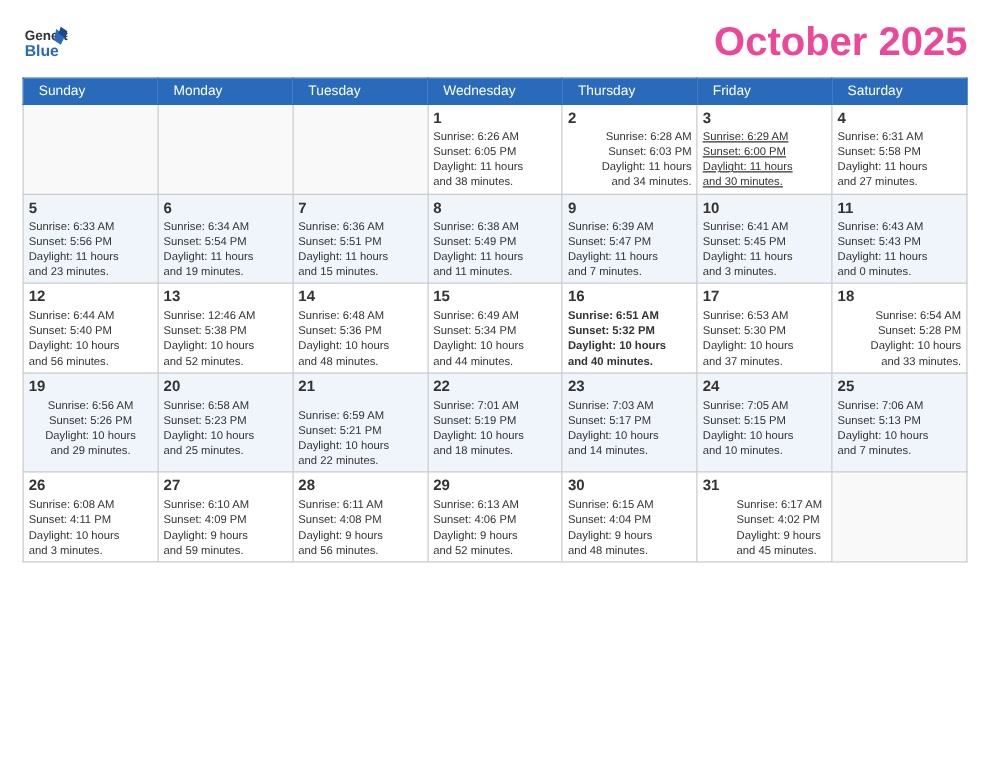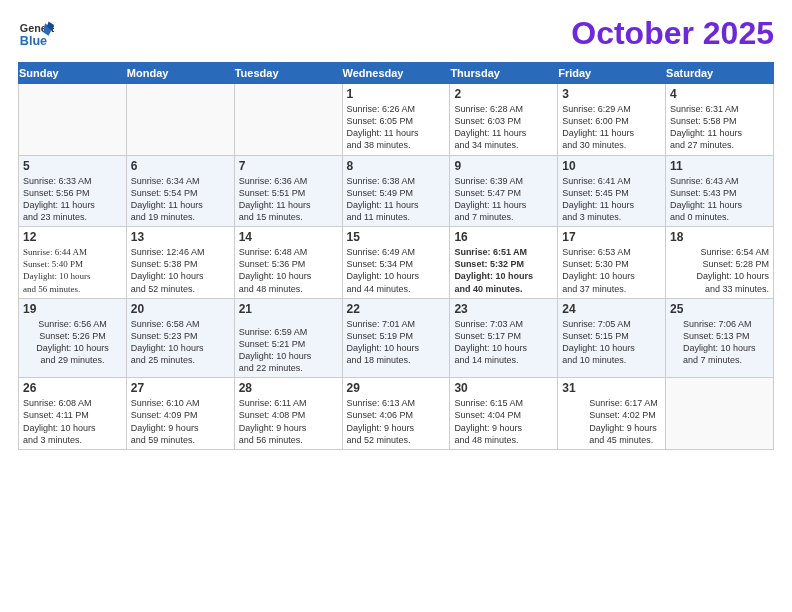--- a/index.html
+++ b/index.html
@@ -30,38 +30,38 @@
     .logo-icon {
       width: 36px;
       height: 36px;
     }
     .title-block {
       text-align: right;
     }
     .month-title {
       font-size: 32px;
       font-weight: bold;
-      color: #6d28d9;
+      color: #ec4899;
       line-height: 1.1;
     }
     .subtitle {
       font-size: 14px;
       color: #555;
     }
     .calendar {
       width: 100%;
       border-collapse: collapse;
       border: 1px solid #ccc;
     }
     .calendar th {
       background: #2a6abb;
       color: #fff;
       font-size: 11px;
-      font-weight: bold;
-      padding: 4px 0;
+      font-weight: normal;
+      padding: 4px 12px;
       text-align: left;
       border: 1px solid #2a6abb;
     }
     .calendar td {
       border: 1px solid #ccc;
       vertical-align: top;
       padding: 3px 4px;
       width: calc(100% / 7);
       background: #fff;
       min-height: 70px;
@@ -121,28 +121,28 @@
           <td class="empty"></td>
           <td>
             <div class="day-num">1</div>
             <div class="day-info" style="white-space: pre-line;">Sunrise: 6:26 AM
 Sunset: 6:05 PM
 Daylight: 11 hours
 and 38 minutes.</div>
           </td>
           <td>
             <div class="day-num">2</div>
-            <div class="day-info" style="white-space: pre-line;">Sunrise: 6:28 AM
+            <div class="day-info" style="white-space: pre-line; text-align: right;">Sunrise: 6:28 AM
 Sunset: 6:03 PM
 Daylight: 11 hours
 and 34 minutes.</div>
           </td>
           <td>
             <div class="day-num">3</div>
-            <div class="day-info" style="white-space: pre-line;">Sunrise: 6:29 AM
+            <div class="day-info" style="white-space: pre-line; text-decoration: underline;">Sunrise: 6:29 AM
 Sunset: 6:00 PM
 Daylight: 11 hours
 and 30 minutes.</div>
           </td>
           <td>
             <div class="day-num">4</div>
             <div class="day-info" style="white-space: pre-line;">Sunrise: 6:31 AM
 Sunset: 5:58 PM
 Daylight: 11 hours
 and 27 minutes.</div>
@@ -195,21 +195,21 @@
             <div class="day-num">11</div>
             <div class="day-info" style="white-space: pre-line;">Sunrise: 6:43 AM
 Sunset: 5:43 PM
 Daylight: 11 hours
 and 0 minutes.</div>
           </td>
         </tr>
         <tr>
           <td>
             <div class="day-num">12</div>
-            <div class="day-info" style="white-space: pre-line; font-family: Liberation Serif, serif;">Sunrise: 6:44 AM
+            <div class="day-info" style="white-space: pre-line;">Sunrise: 6:44 AM
 Sunset: 5:40 PM
 Daylight: 10 hours
 and 56 minutes.</div>
           </td>
           <td>
             <div class="day-num">13</div>
             <div class="day-info" style="white-space: pre-line;">Sunrise: 12:46 AM
 Sunset: 5:38 PM
 Daylight: 10 hours
 and 52 minutes.</div>
@@ -288,21 +288,21 @@
           </td>
           <td>
             <div class="day-num">24</div>
             <div class="day-info" style="white-space: pre-line;">Sunrise: 7:05 AM
 Sunset: 5:15 PM
 Daylight: 10 hours
 and 10 minutes.</div>
           </td>
           <td>
             <div class="day-num">25</div>
-            <div class="day-info" style="white-space: pre-line; margin-left: 13px;">Sunrise: 7:06 AM
+            <div class="day-info" style="white-space: pre-line;">Sunrise: 7:06 AM
 Sunset: 5:13 PM
 Daylight: 10 hours
 and 7 minutes.</div>
           </td>
         </tr>
         <tr>
           <td>
             <div class="day-num">26</div>
             <div class="day-info" style="white-space: pre-line;">Sunrise: 6:08 AM
 Sunset: 4:11 PM

